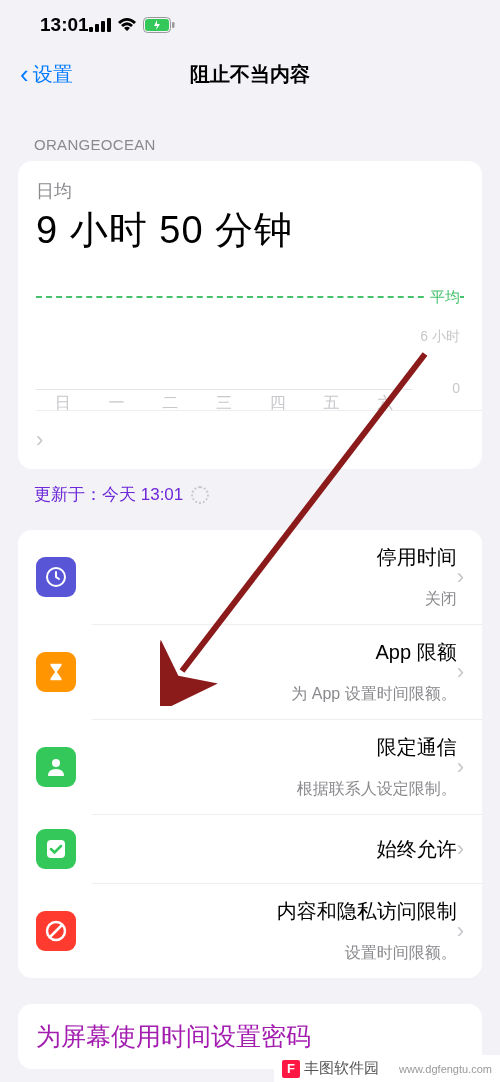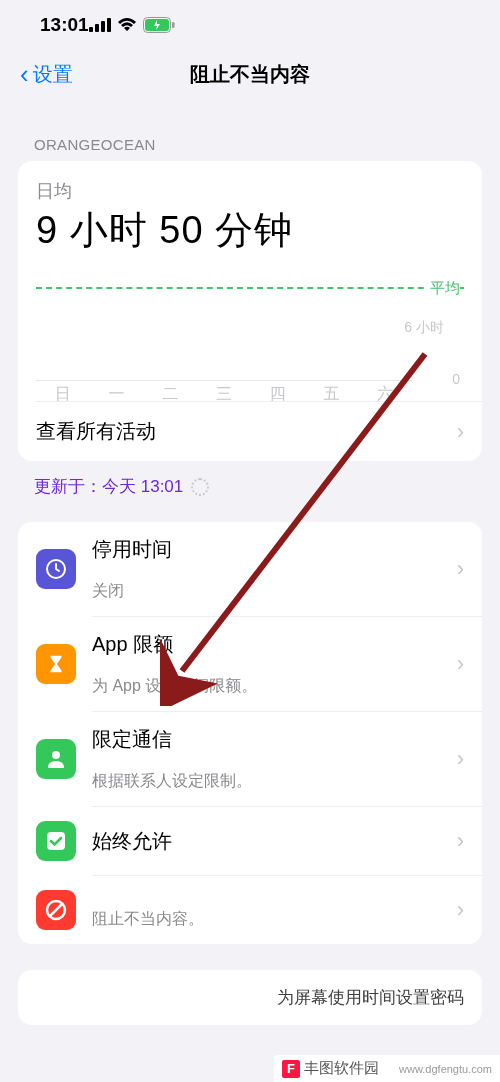--- a/index.html
+++ b/index.html
@@ -50,21 +50,21 @@
     }
     .card {
       background: #fff;
       margin: 0 18px;
       border-radius: 14px;
       overflow: hidden;
     }
     .chart-block { padding: 18px 18px 0; }
     .avg-label { color: #8a8a8e; font-size: 18px; }
     .avg-value { font-size: 38px; font-weight: 500; margin-top: 2px; letter-spacing: 1px; }
-    .chart-wrap { position: relative; margin-top: 15px; height: 130px; }
+    .chart-wrap { position: relative; margin-top: 24px; height: 130px; }
     .chart-bars {
       position: absolute;
       left: 0; right: 52px; top: 0; bottom: 20px;
       display: flex;
       align-items: flex-end;
       border-bottom: 1px solid #e5e5ea;
     }
     .bar-slot { flex: 1; display: flex; justify-content: center; }
     .bar { width: 72%; background: #54b0b6; }
     .avg-line {
@@ -74,21 +74,21 @@
       top: 16px;
     }
     .avg-line-label {
       position: absolute;
       right: 4px; top: 8px;
       background: #fff;
       color: #46c26b;
       font-size: 15px;
       padding-left: 4px;
     }
-    .y-label-6 { position: absolute; right: 20px; top: 48px; color: #c7c7cc; font-size: 14px; }
+    .y-label-6 { position: absolute; right: 4px; top: 48px; color: #c7c7cc; font-size: 14px; }
     .y-label-0 { position: absolute; right: 4px; bottom: 14px; color: #c7c7cc; font-size: 14px; }
     .x-labels {
       position: absolute;
       left: 0; right: 52px; bottom: -4px;
       display: flex;
     }
     .x-label { flex: 1; text-align: center; color: #c7c7cc; font-size: 16px; }
     .row {
       display: flex;
       align-items: center;
@@ -120,32 +120,31 @@
     }
     .icon-box {
       width: 40px; height: 40px;
       border-radius: 9px;
       margin-right: 16px;
       display: flex;
       align-items: center;
       justify-content: center;
       flex-shrink: 0;
     }
-    .row-content { flex: 1; }
+    .row-content { flex: 1; text-align: right; }
     .row-title { font-size: 20px; color: #000; }
     .row-sub { font-size: 16px; color: #8a8a8e; margin-top: 18px; }
     .list-divider { border-top: 1px solid #eeeef0; margin-left: 74px; }
     .bottom-link {
       margin: 26px 18px 0;
       background: #fff;
       border-radius: 14px;
       padding: 16px 18px;
-      color: #404040;
-      font-size: 17px;
-      text-align: right;
+      color: #a21caf;
+      font-size: 25px;
     }
     .arrow-annotation {
       position: absolute;
       left: 160px; top: 346px;
       pointer-events: none;
     }
     .watermark {
       position: absolute;
       right: 0; bottom: 0;
       background: #fff;
@@ -234,21 +233,20 @@
           <div class="x-label">二</div>
           <div class="x-label">三</div>
           <div class="x-label">四</div>
           <div class="x-label">五</div>
           <div class="x-label">六</div>
         </div>
     </div>
   </div>
   <div class="divider"></div>
   <div class="row">
-    <div class="row-text">查看所有活动</div>
     <div class="chevron">›</div>
   </div>
 </div>
 
 <div class="updated-row">
   <span>更新于：今天 13:01</span>
   <span class="spinner"></span>
 </div>
 
 <div class="card list-card" id="settings-list">
@@ -307,21 +305,22 @@
     </div>
     <div class="list-divider"></div>
     <div class="list-row">
       <div class="icon-box" style="background: rgb(255, 59, 48);">
         <svg width="24" height="24" viewBox="0 0 24 24">
           <circle cx="12" cy="12" r="9" fill="none" stroke="#fff" stroke-width="2.5"></circle>
           <line x1="6" y1="18" x2="18" y2="6" stroke="#fff" stroke-width="2.5"></line>
         </svg>
       </div>
       <div class="row-content">
-        <div class="row-sub">阻止不当内容。</div>
+        <div class="row-title">内容和隐私访问限制</div>
+        <div class="row-sub">设置时间限额。</div>
       </div>
       <div class="chevron">›</div>
     </div>
   </div>
 
 <div class="bottom-link">
   <span>为屏幕使用时间设置密码</span>
 </div>
 
 <svg class="arrow-annotation" width="280" height="360">

